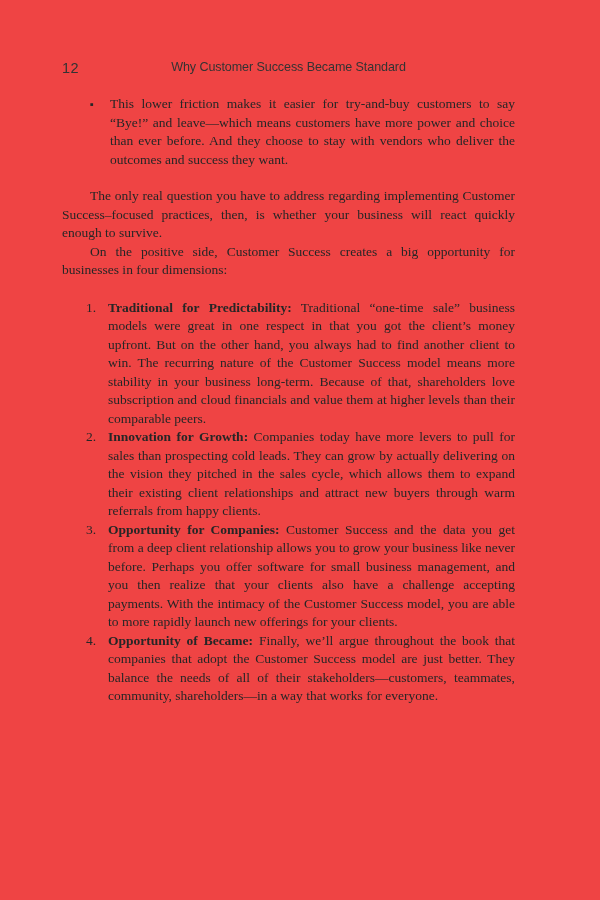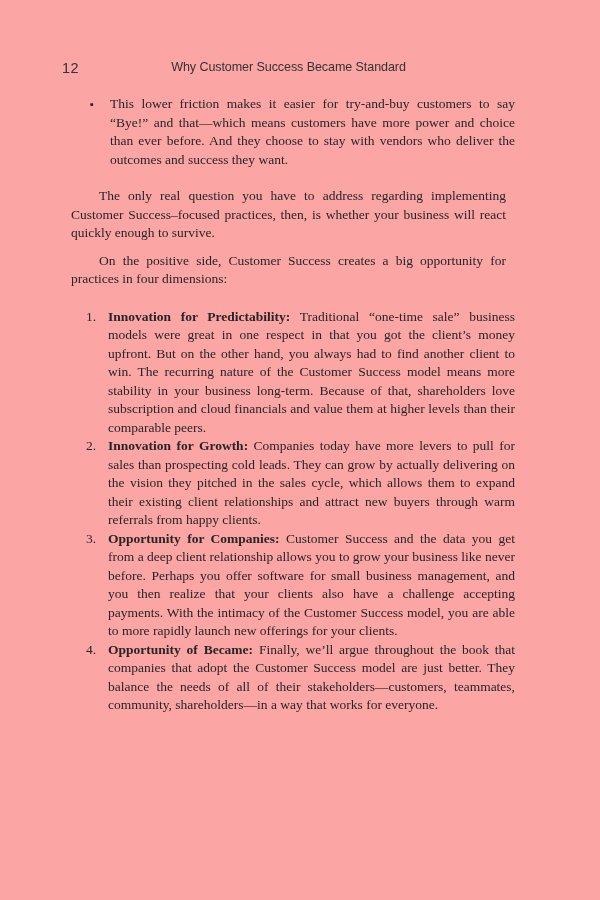--- a/index.html
+++ b/index.html
@@ -1,20 +1,20 @@
 <!DOCTYPE html>
 <html><head>
 <meta charset="utf-8">
 <style>
   html, body { margin: 0; padding: 0; background: #e8e8e8; }
   .page {
     position: relative;
     width: 600px;
     height: 900px;
-    background: #fca5a5;
+    background: #ef4444;
     overflow: hidden;
     margin: 0 auto;
   }
   .running-head {
     position: absolute;
     top: 59px;
     left: 62px;
     width: 453px;
     font-family: "Liberation Sans", sans-serif;
     color: #333333;
@@ -50,21 +50,21 @@
     padding-left: 48px;
     margin-bottom: 18px;
   }
   .bullet-marker {
     position: absolute;
     left: 28px;
     top: 0px;
     font-size: 11px;
     line-height: 18.5px;
   }
-  .para { margin: 9px; text-indent: 28px; }
+  .para { margin: 0; text-indent: 28px; }
   .num-list {
     list-style: none;
     margin: 19px 0 19px 0;
     padding: 0;
   }
   .num-item {
     position: relative;
     padding-left: 46px;
   }
   .num-item .num {
@@ -81,30 +81,30 @@
 
   <div class="running-head">
     <span class="page-num">12</span>
     <span class="head-title">Why Customer Success Became Standard</span>
   </div>
 
   <div class="body-text">
 
     <div class="bullet-item">
       <span class="bullet-marker">▪</span>
-      <span>This lower friction makes it easier for try-and-buy customers to say “Bye!” and that—which means customers have more power and choice than ever before. And they choose to stay with vendors who deliver the outcomes and success they want.</span>
+      <span>This lower friction makes it easier for try-and-buy customers to say “Bye!” and leave—which means customers have more power and choice than ever before. And they choose to stay with vendors who deliver the outcomes and success they want.</span>
     </div>
 
     <p class="para">The only real question you have to address regarding implementing Customer Success–focused practices, then, is whether your business will react quickly enough to survive.</p>
-    <p class="para">On the positive side, Customer Success creates a big opportunity for practices in four dimensions:</p>
+    <p class="para">On the positive side, Customer Success creates a big opportunity for businesses in four dimensions:</p>
 
     <ol class="num-list">
       <li class="num-item">
         <span class="num">1.</span>
-        <span class="lead">Innovation for Predictability:</span>
+        <span class="lead">Traditional for Predictability:</span>
         <span>Traditional “one-time sale” business models were great in one respect in that you got the client’s money upfront. But on the other hand, you always had to find another client to win. The recurring nature of the Customer Success model means more stability in your business long-term. Because of that, shareholders love subscription and cloud financials and value them at higher levels than their comparable peers.</span>
       </li>
       <li class="num-item">
         <span class="num">2.</span>
         <span class="lead">Innovation for Growth:</span>
         <span>Companies today have more levers to pull for sales than prospecting cold leads. They can grow by actually delivering on the vision they pitched in the sales cycle, which allows them to expand their existing client relationships and attract new buyers through warm referrals from happy clients.</span>
       </li>
       <li class="num-item">
         <span class="num">3.</span>
         <span class="lead">Opportunity for Companies:</span>

